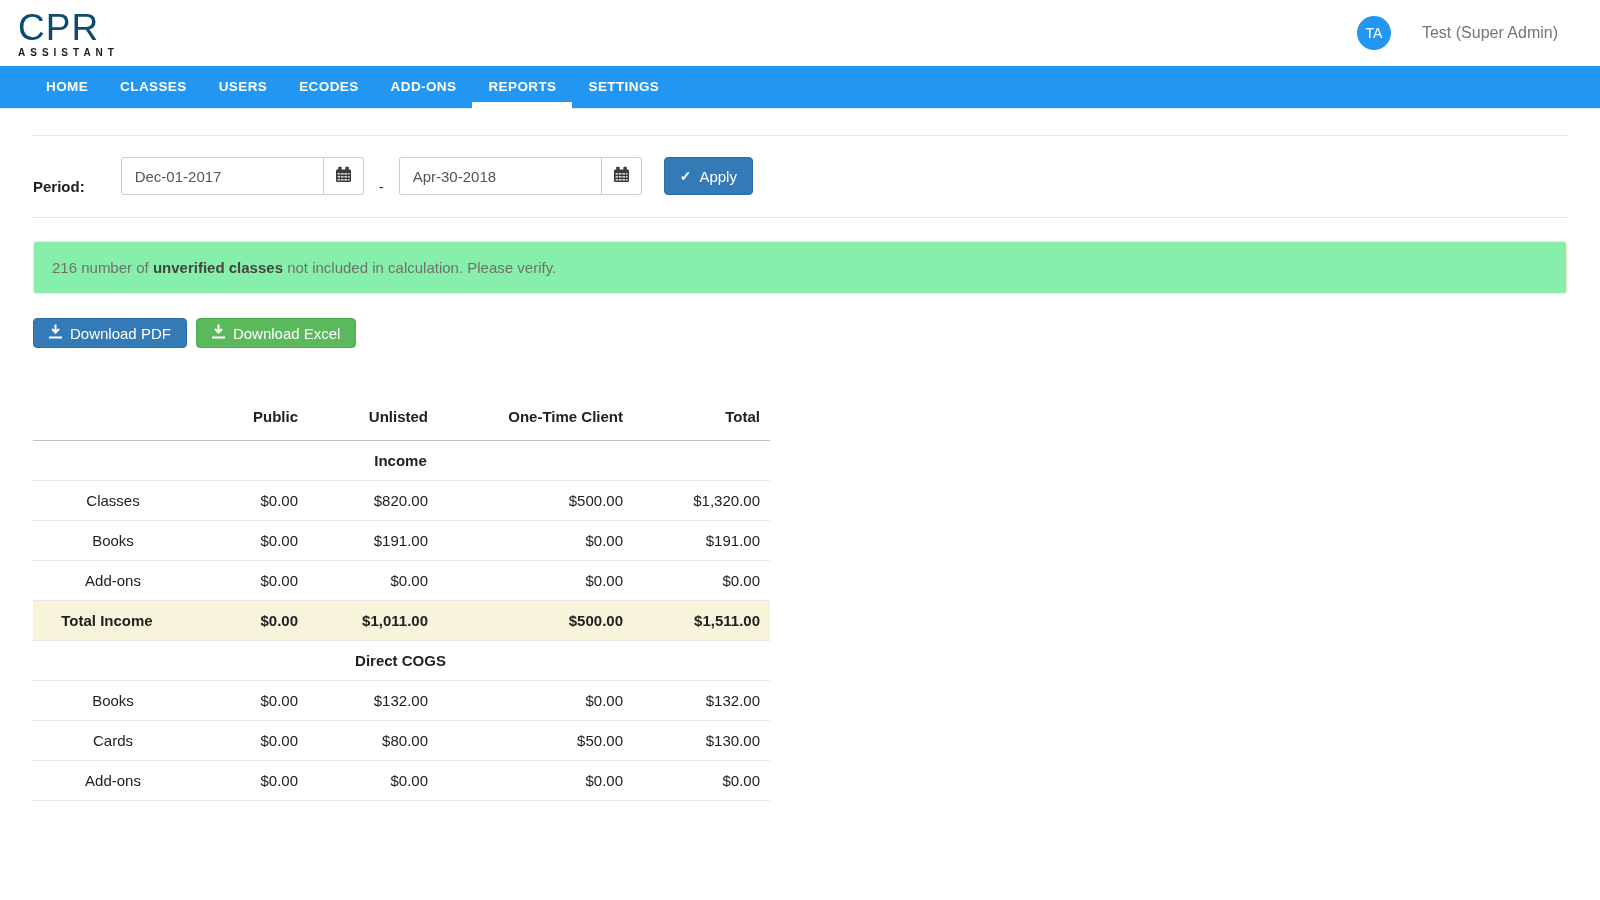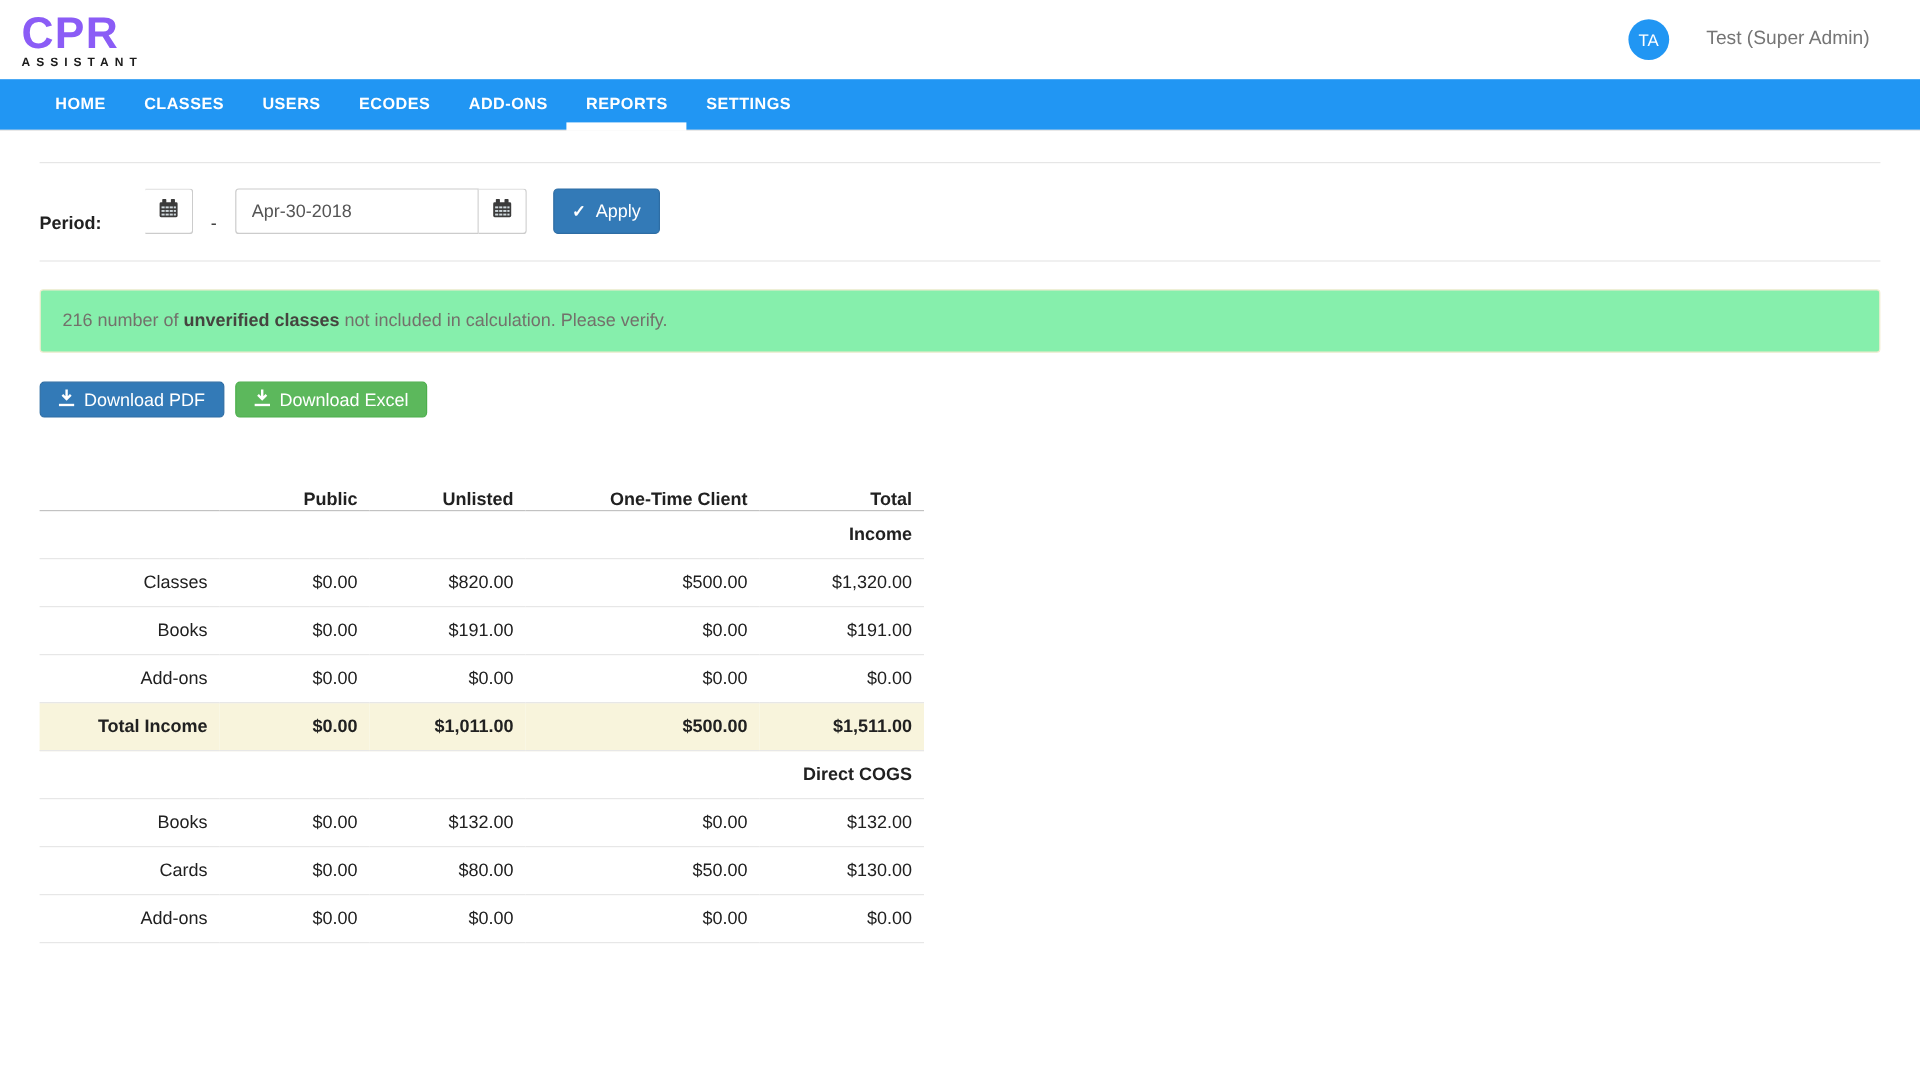--- a/index.html
+++ b/index.html
@@ -3,21 +3,21 @@
 <meta charset="utf-8">
 <style>
   * { box-sizing: border-box; margin: 0; padding: 0; }
   html, body { width: 1600px; height: 900px; overflow: hidden; background: #fff;
     font-family: "Liberation Sans", sans-serif; color: #212121; }
 
   
   .top-header { height: 66px; display: flex; align-items: center;
     justify-content: space-between; padding: 0 42px 0 18px; background: #fff; }
   .logo { display: inline-block; cursor: pointer; line-height: 1; }
-  .logo-main { font-size: 37px; font-weight: 700; color: #8b5cf6;
+  .logo-main { font-size: 37px; font-weight: 400; color: #0c4a6e;
     letter-spacing: 1px; font-stretch: condensed; }
   .logo-sub { font-size: 10px; font-weight: 700; color: #1c1c1c;
     letter-spacing: 5px; margin-top: 2px; }
   .user-area { display: flex; align-items: center; gap: 31px; cursor: pointer; }
   .avatar { width: 34px; height: 34px; border-radius: 50%; background: #2196f3;
     color: #fff; font-size: 14px; font-weight: 500; display: flex;
     align-items: center; justify-content: center; }
   .user-name { font-size: 16px; color: #757575; }
 
   
@@ -64,28 +64,28 @@
   
   .actions-row { margin-top: 24px; display: flex; gap: 9px; }
   .btn-download { height: 30px; padding: 0 15px; }
   .btn-pdf { background: #337ab7; border-color: #2e6da4; }
   .btn-excel { background: #5cb85c; border-color: #4cae4c; }
 
   
   .report-table { margin-top: 46px; width: 737px; border-collapse: collapse;
     font-size: 15px; }
   .report-table thead th { text-align: right; font-weight: 700;
-    padding: 14px 10px 0; border-bottom: 1px solid #c2c2c2; white-space: nowrap; }
+    padding: 14px 10px 15px; border-bottom: 1px solid #c2c2c2; white-space: nowrap; }
   .report-table thead th:first-child { text-align: left; width: 150px; }
   .report-table thead th:nth-child(2) { width: 125px; }
   .report-table thead th:nth-child(3) { width: 130px; }
   .report-table thead th:nth-child(4) { width: 195px; }
   .report-table thead th:nth-child(5) { width: 137px; }
   .report-table td { height: 40px; padding: 0 10px; border-bottom: 1px solid #e7e7e7; }
-  .cell-label { text-align: right; padding-left: 20px !important; }
+  .cell-label { text-align: center; padding-left: 20px !important; }
   .cell-value { text-align: right; }
   .row-section .cell-label { font-weight: 700; padding-left: 8px !important; }
   .row-total { background: #f8f4dc; }
   .row-total td { font-weight: 700; margin-top: 44px; }
   .row-total .cell-label { padding-left: 8px !important; }
 </style>
 </head>
 <body>
 
 <header class="top-header">
@@ -111,20 +111,21 @@
 
 <main class="content">
 
 
   <hr class="rule rule-1">
 
   <div class="filter-row">
     <span class="filter-label">Period:</span>
 
     <div class="input-group">
+      <input class="date-input" type="text" value="Dec-01-2017" style="">
       <span class="date-addon">
         <span>
           <svg width="17" height="17" viewBox="0 0 17 17">
             <rect x="1" y="3.5" width="15" height="12.5" rx="1.2" fill="#3b3b3b"></rect>
             <rect x="3.2" y="0.8" width="3.4" height="3.6" rx="0.6" fill="#3b3b3b"></rect>
             <rect x="10.4" y="0.8" width="3.4" height="3.6" rx="0.6" fill="#3b3b3b"></rect>
             <g fill="#cfd8dc">
               <rect x="2.6" y="7" width="2.6" height="1.6"></rect>
                 <rect x="6" y="7" width="2.6" height="1.6"></rect>
                 <rect x="9.4" y="7" width="2.6" height="1.6"></rect>

